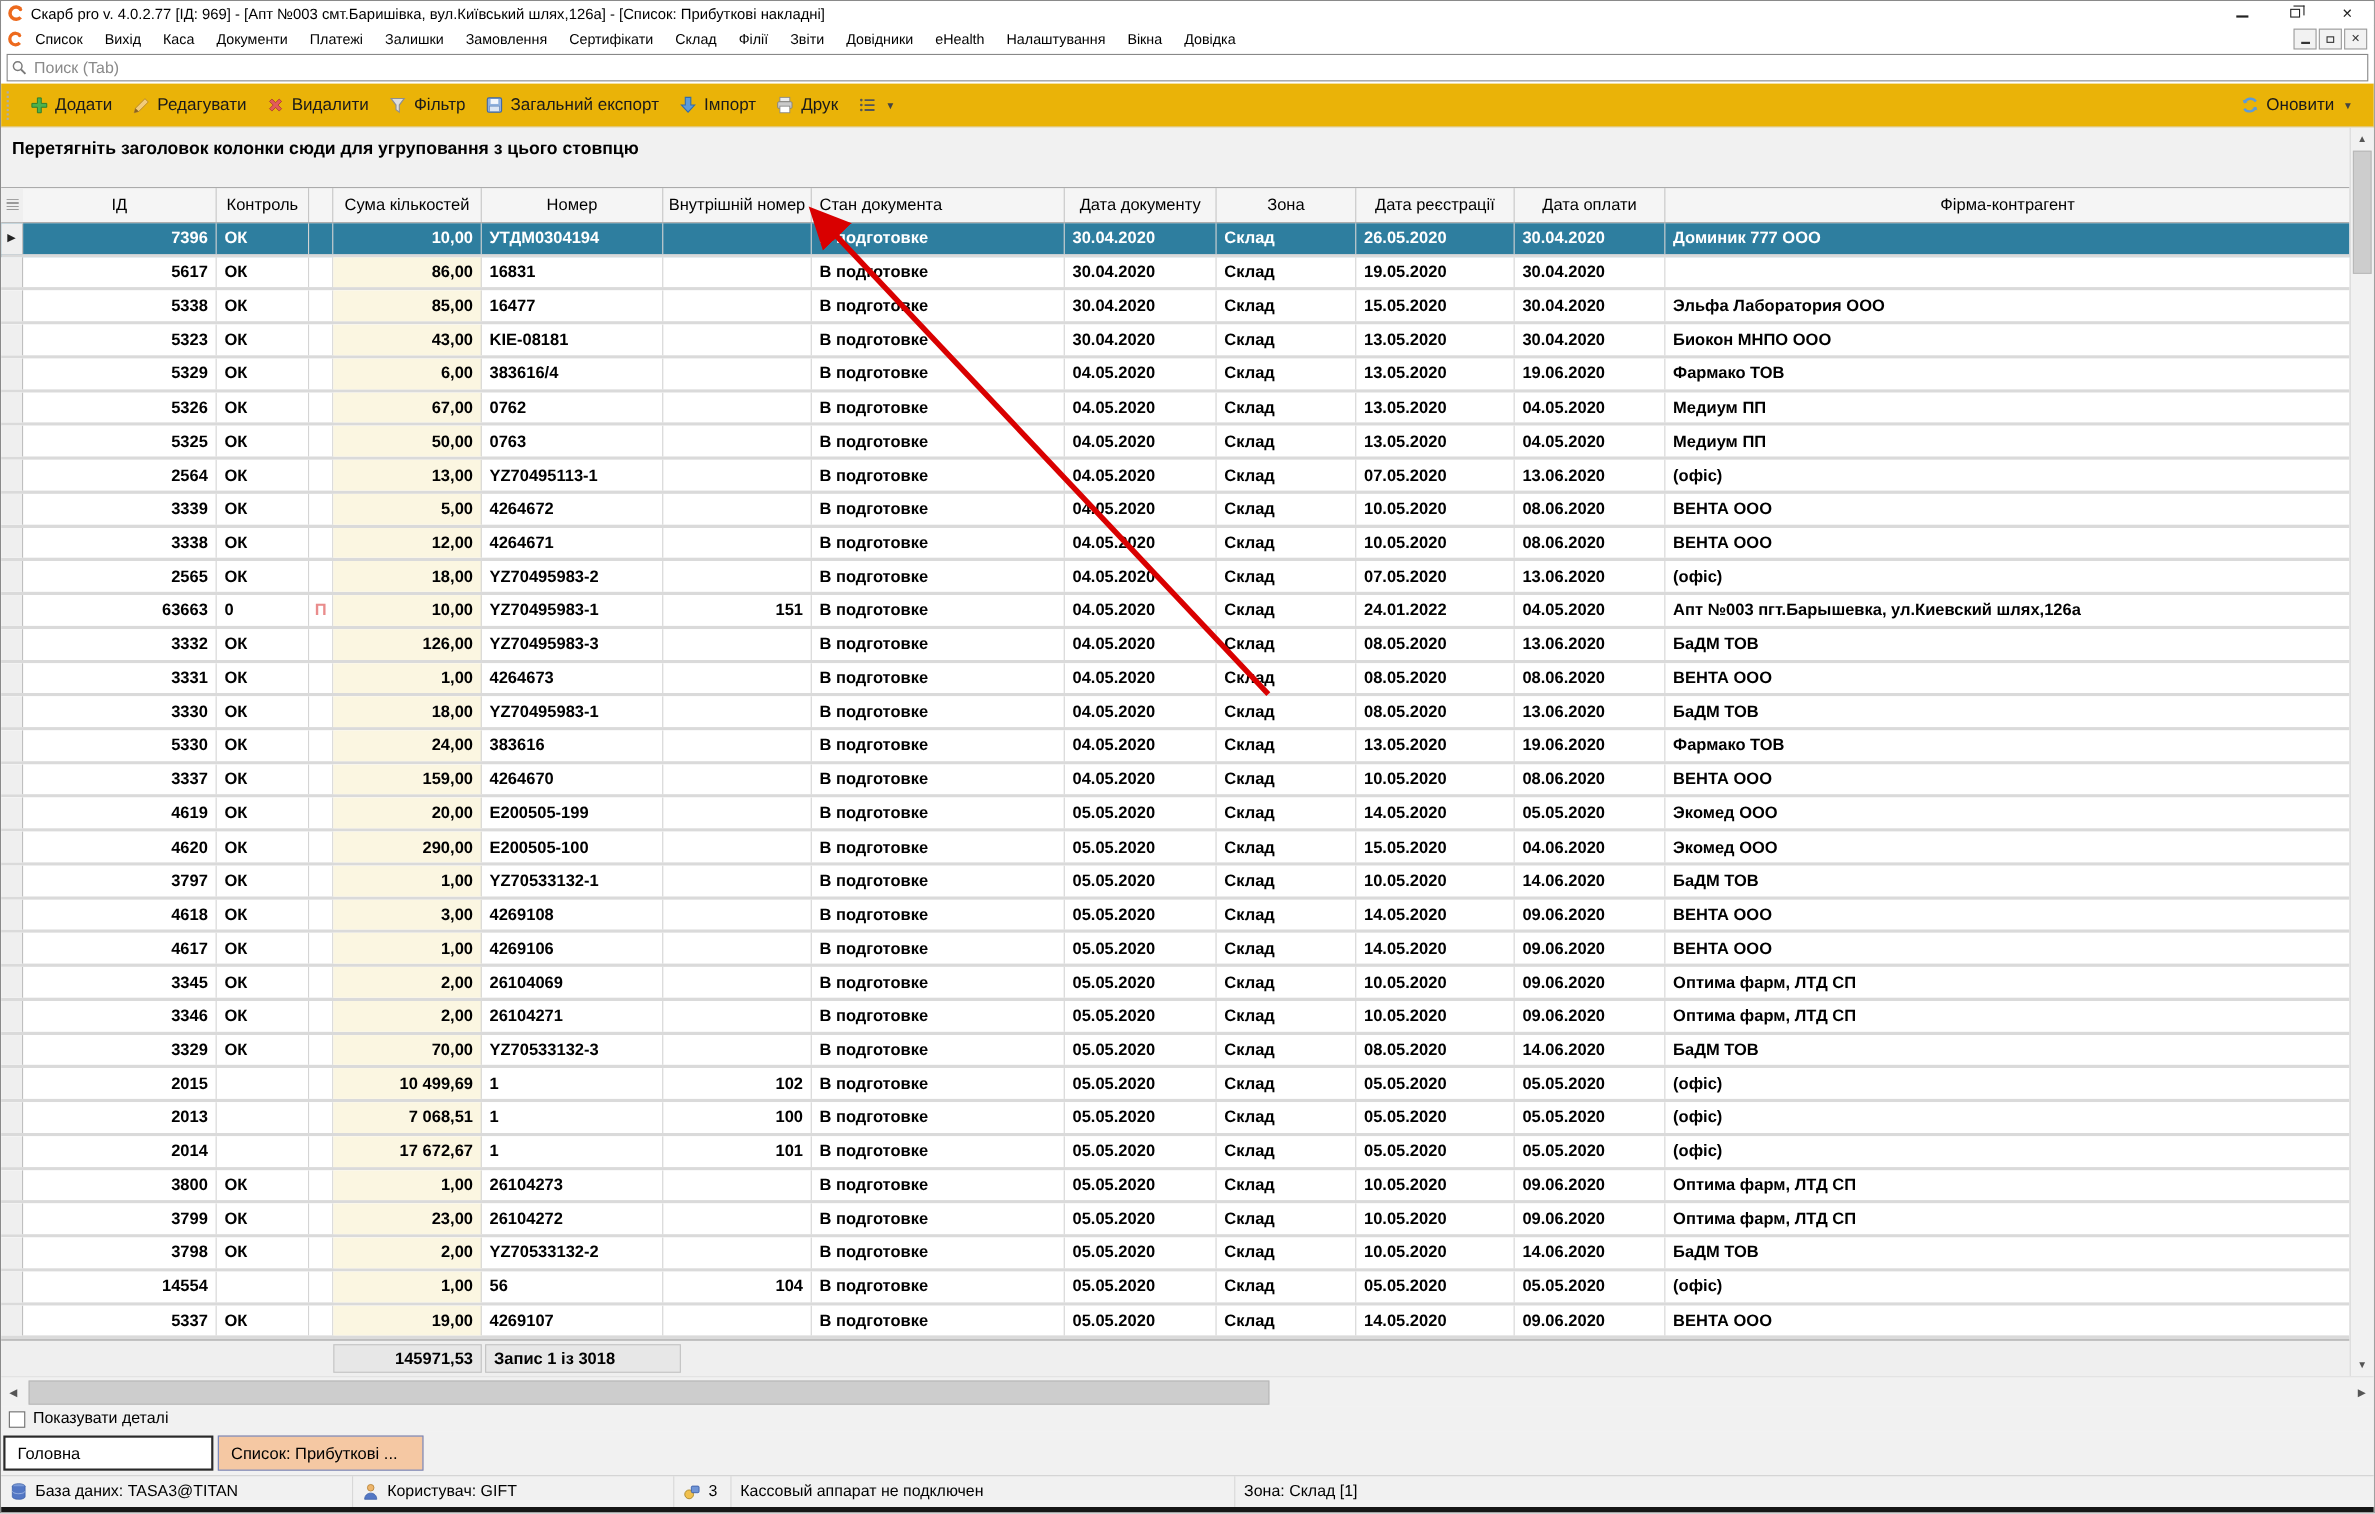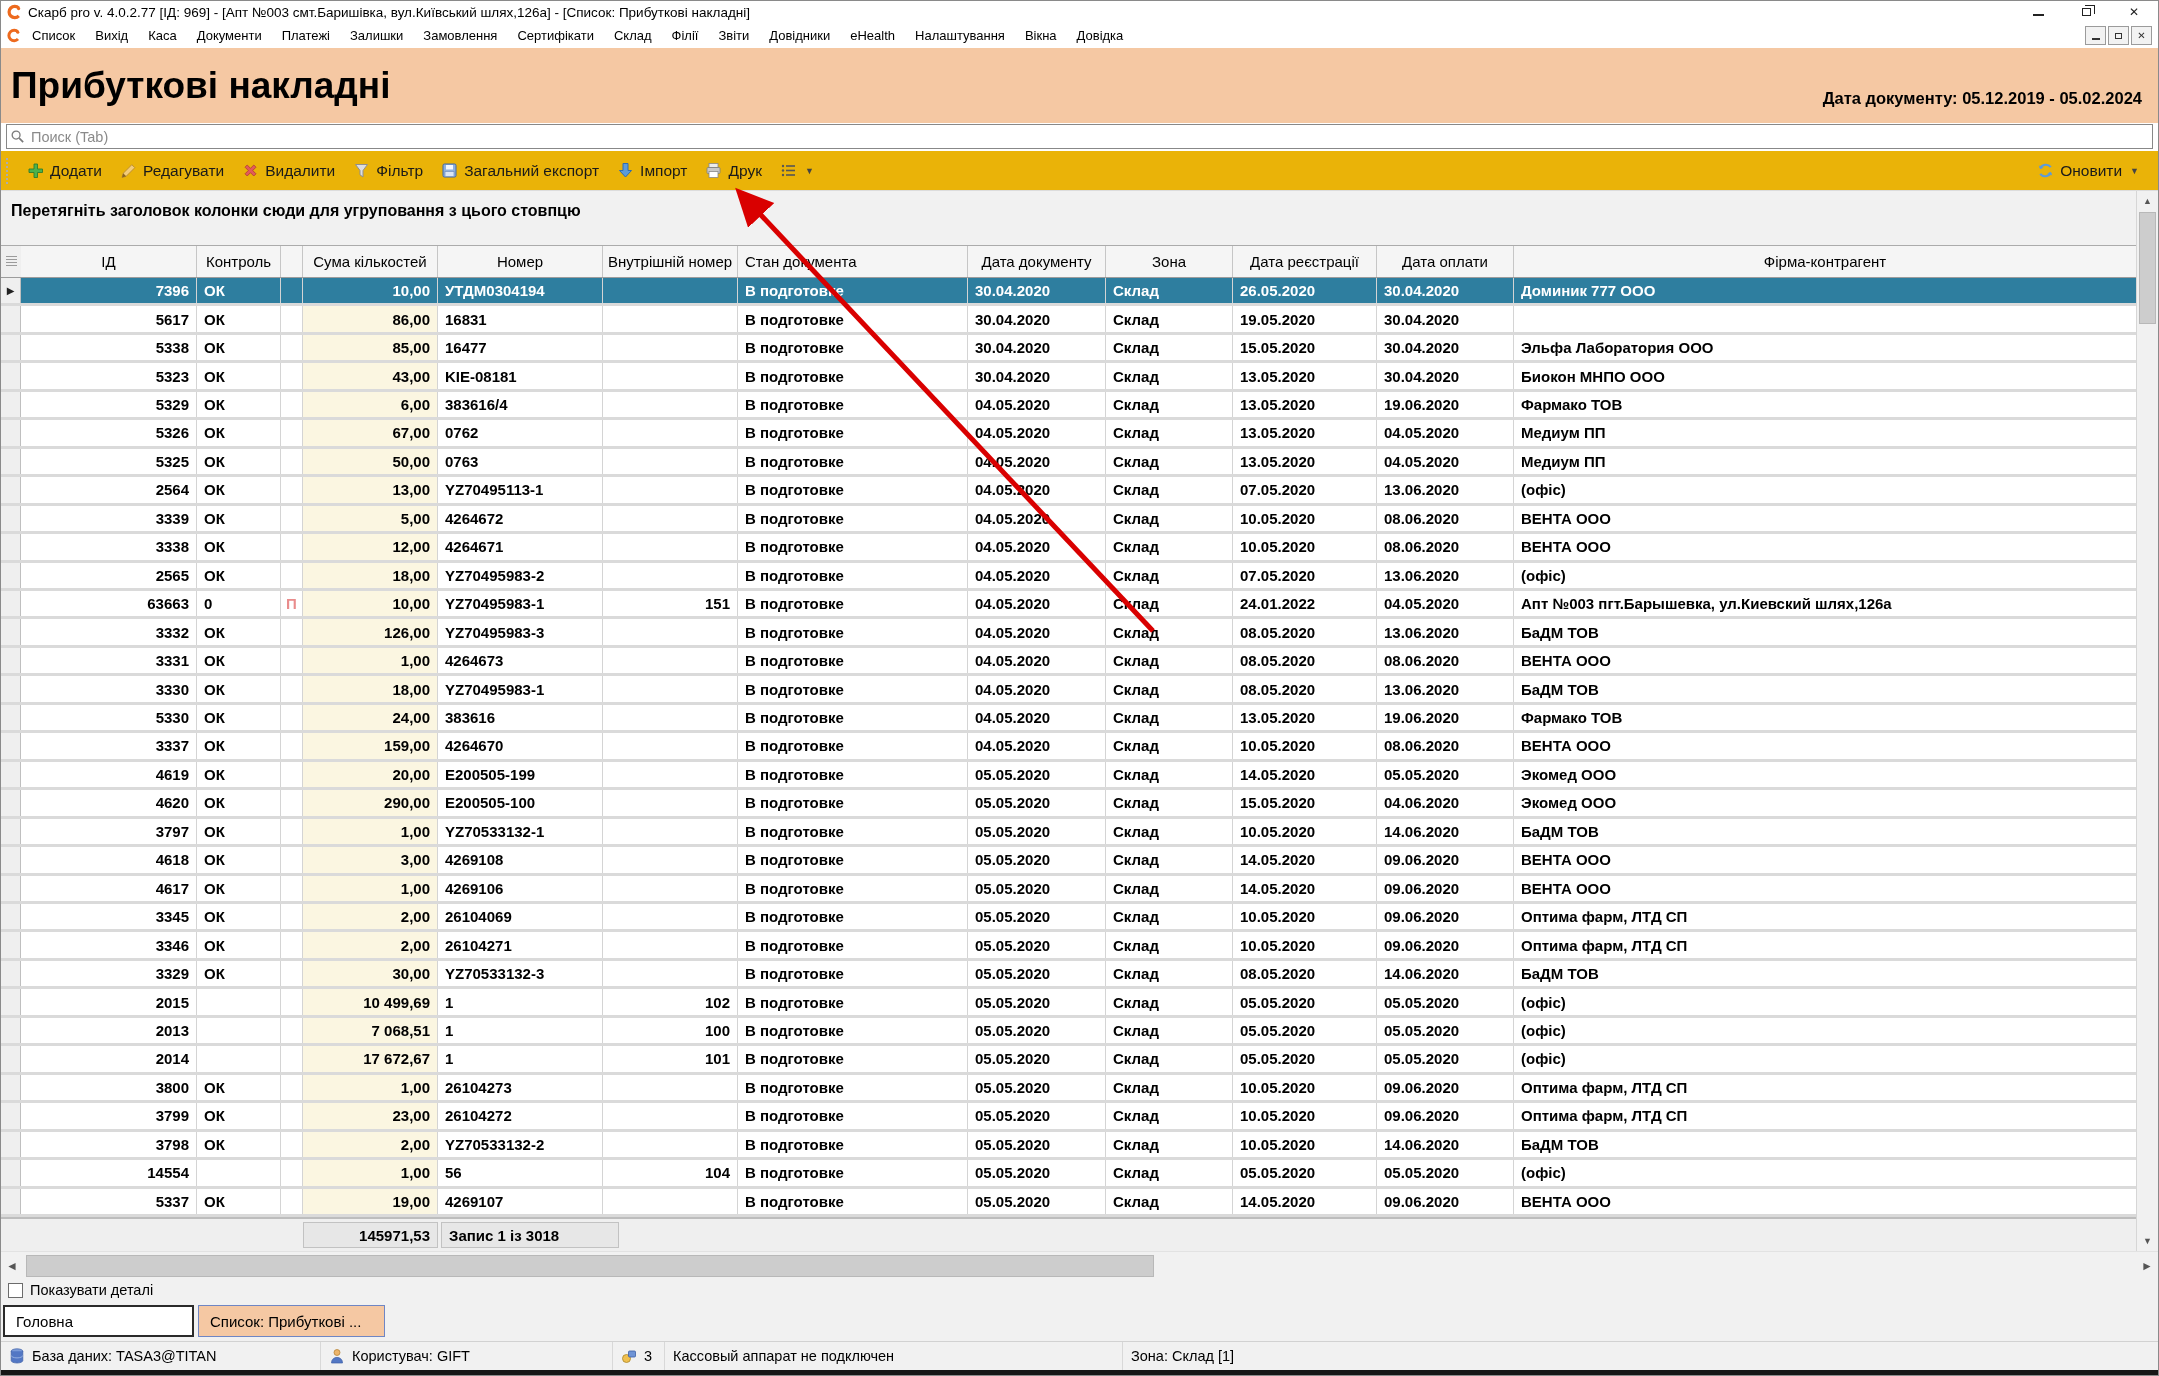--- a/index.html
+++ b/index.html
@@ -156,24 +156,20 @@
       <div class="mdi-btn">
           <span class="mdi-min"></span>
         </div>
       <div class="mdi-btn">
           <span class="mdi-rest"></span>
         </div>
       <div class="mdi-btn">✕</div>
     </div>
   </div>
 
-  <div class="headerband">
-    <h1 class="page-title">Прибуткові накладні</h1>
-    <span class="date-range">Дата документу: 05.12.2019 - 05.02.2024</span>
-  </div>
 
   <div class="searchrow">
     <div class="searchbox">
       <span class="icon16">
         <svg viewBox="0 0 16 16" width="15" height="15">
             <circle cx="6.5" cy="6.5" r="4.2" fill="#fdfdfd" stroke="#7a7a7a" stroke-width="1.4"></circle>
             <line x1="9.8" y1="9.8" x2="14" y2="14" stroke="#7a7a7a" stroke-width="1.8"></line>
           </svg>
       </span>
       <input class="search-input" placeholder="Поиск (Tab)" style="">
@@ -635,21 +631,21 @@
             <div class="tcell al-l" style="flex: 0 0 127px;">Склад</div>
             <div class="tcell al-l" style="flex: 0 0 144px;">10.05.2020</div>
             <div class="tcell al-l" style="flex: 0 0 137px;">09.06.2020</div>
             <div class="tcell al-l" style="flex: 0 0 623px;">Оптима фарм, ЛТД СП</div>
           </div>
           <div class="trow">
             <div class="tcell marker-cell"></div>
             <div class="tcell al-r" style="flex: 0 0 176px;">3329</div>
             <div class="tcell al-l" style="flex: 0 0 84px;">ОК</div>
             <div class="tcell al-c flag-cell" style="flex: 0 0 22px;"></div>
-            <div class="tcell al-r qty-cell" style="flex: 0 0 135px;">30,00</div>
+            <div class="tcell al-r qty-cell" style="flex: 0 0 135px;">70,00</div>
             <div class="tcell al-l" style="flex: 0 0 165px;">YZ70533132-3</div>
             <div class="tcell al-r" style="flex: 0 0 135px;"></div>
             <div class="tcell al-l" style="flex: 0 0 230px;">В подготовке</div>
             <div class="tcell al-l" style="flex: 0 0 138px;">05.05.2020</div>
             <div class="tcell al-l" style="flex: 0 0 127px;">Склад</div>
             <div class="tcell al-l" style="flex: 0 0 144px;">08.05.2020</div>
             <div class="tcell al-l" style="flex: 0 0 137px;">14.06.2020</div>
             <div class="tcell al-l" style="flex: 0 0 623px;">БаДМ ТОВ</div>
           </div>
           <div class="trow">

